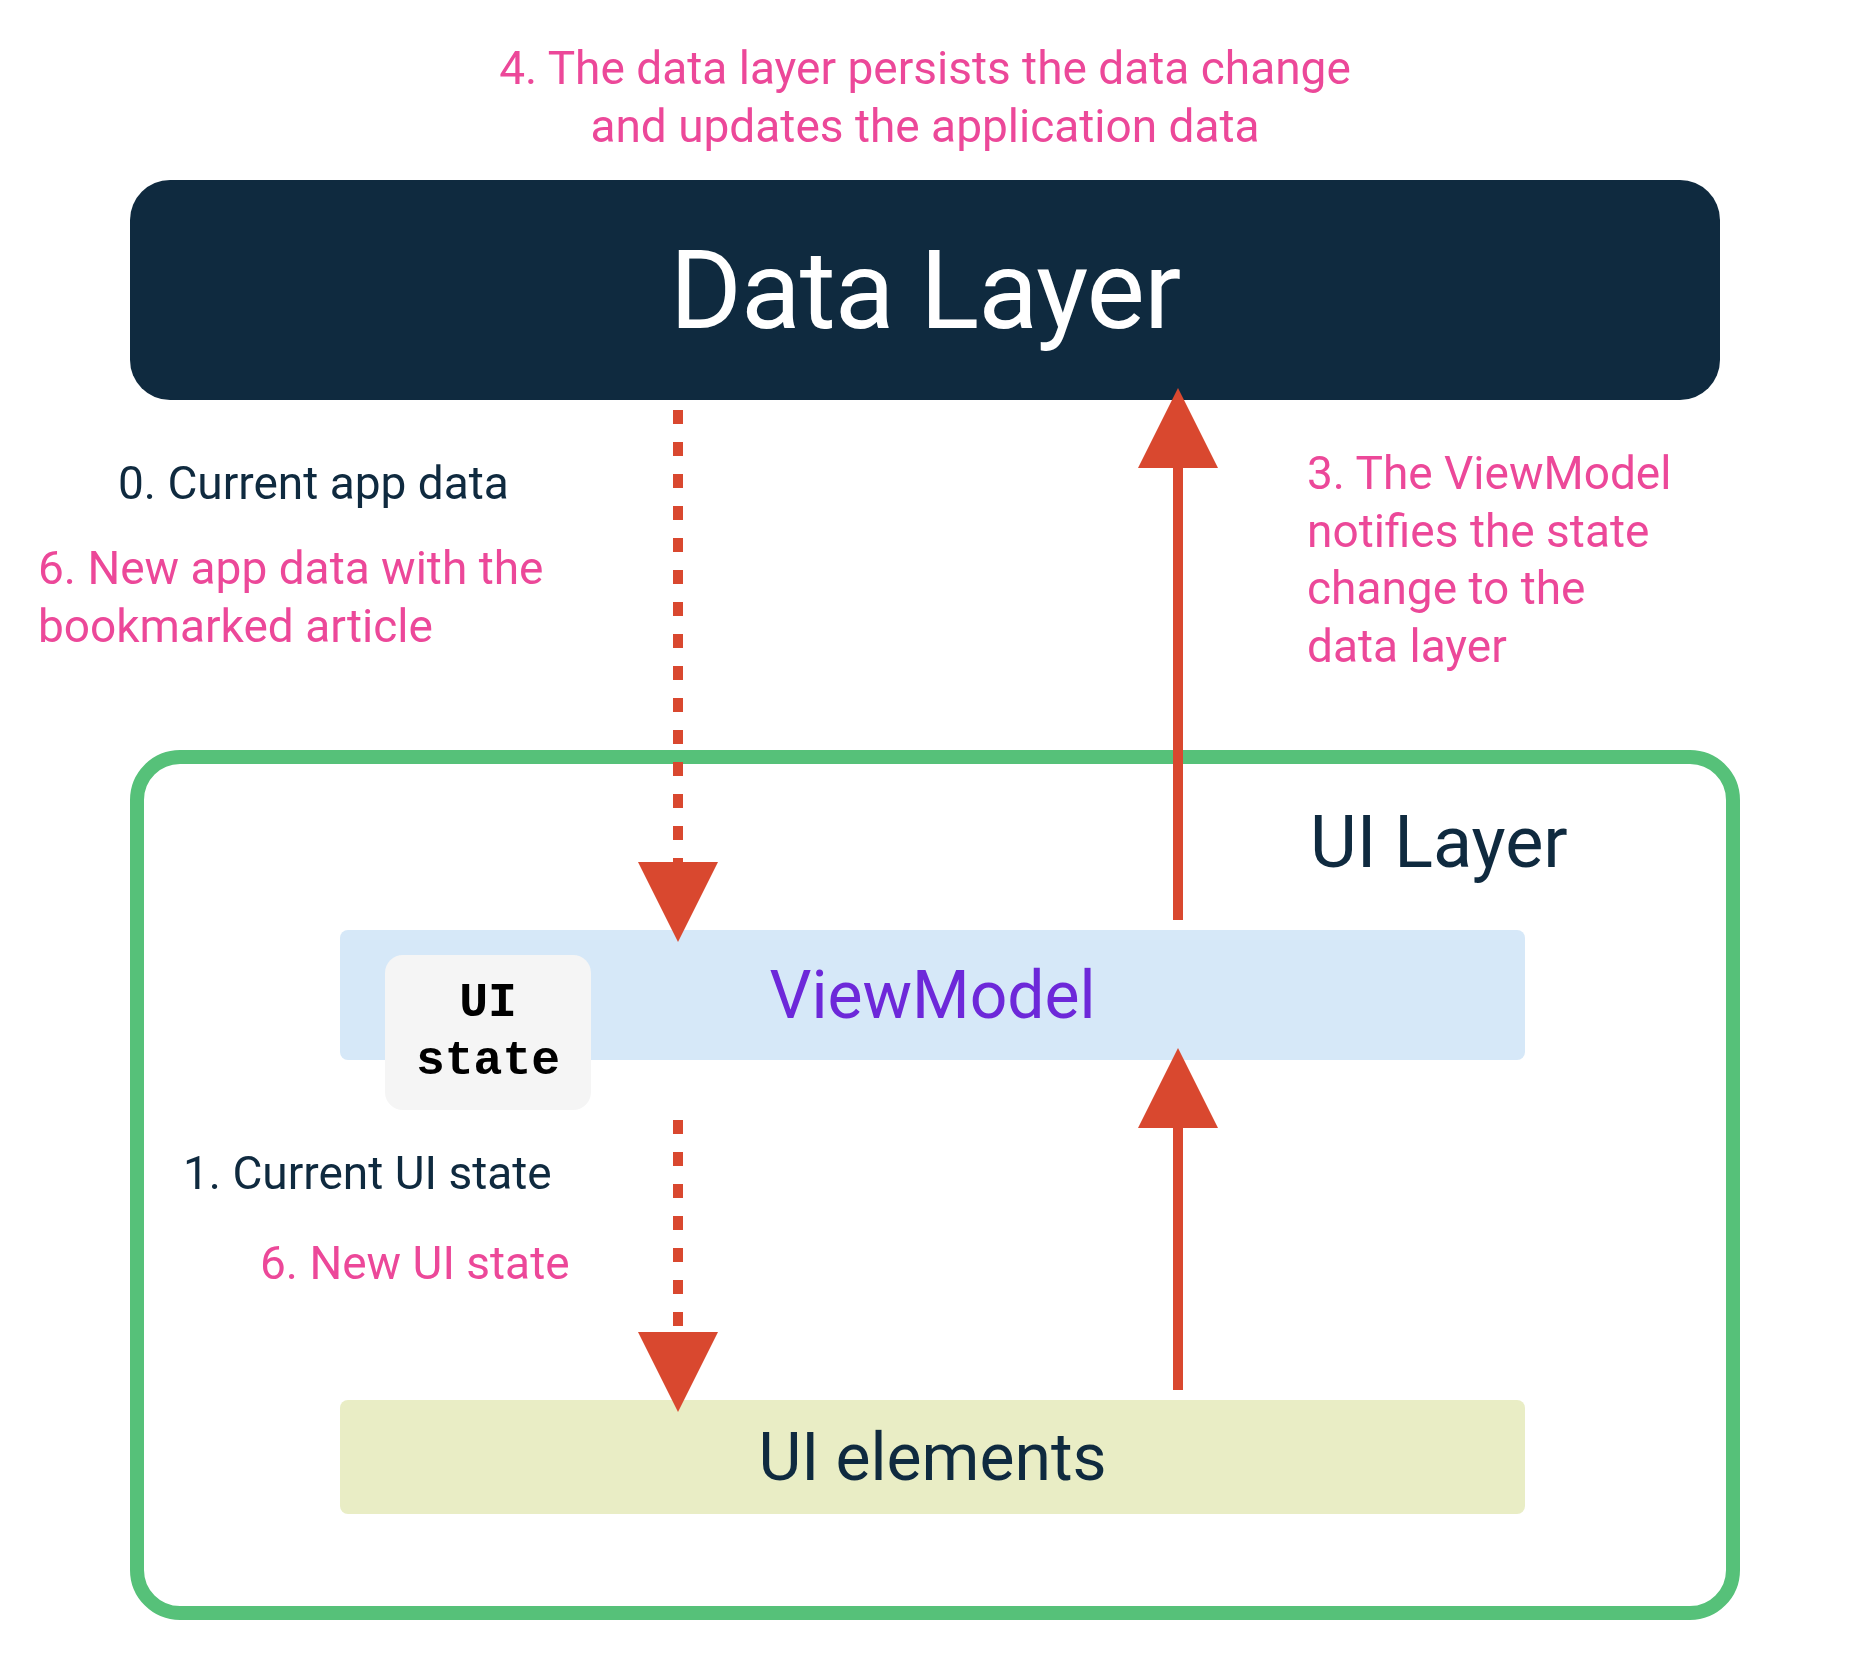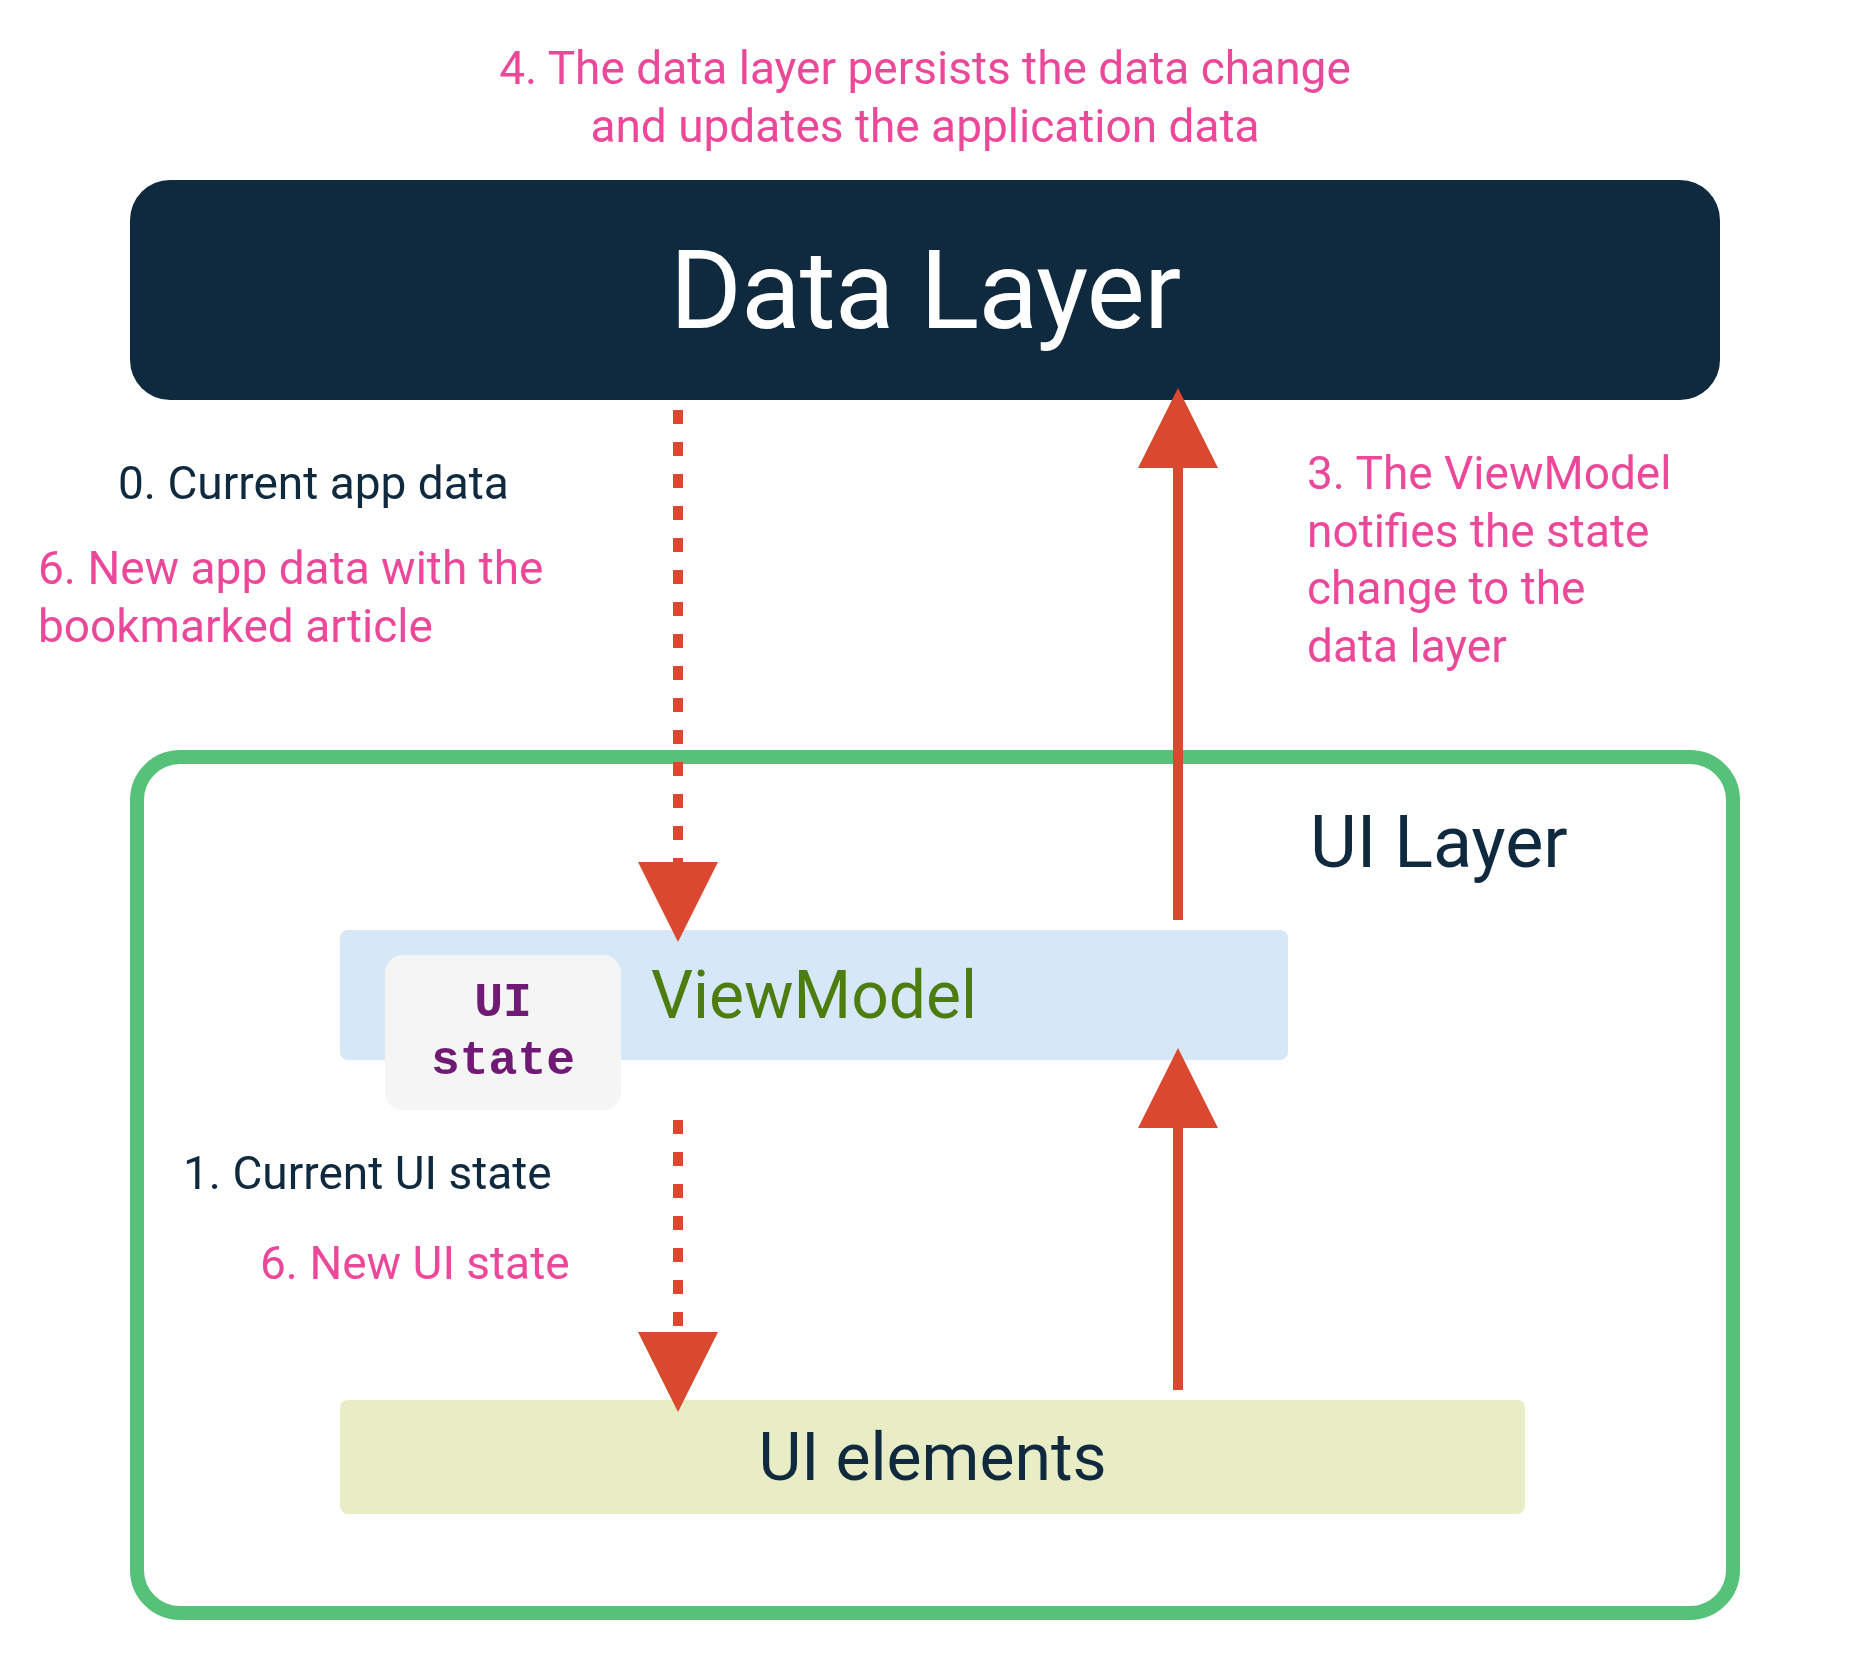--- a/index.html
+++ b/index.html
@@ -45,42 +45,42 @@
     left: 1310px;
     top: 800px;
     font-size: 72px;
     color: #0f2a3f;
     font-weight: 400;
   }
   .viewmodel-box {
     position: absolute;
     left: 340px;
     top: 930px;
-    width: 948px;
+    width: 1185px;
     height: 130px;
     background: #d6e8f8;
     border-radius: 8px;
-    color: #4d7c0f;
+    color: #6d28d9;
     font-size: 66px;
     display: flex;
     align-items: center;
     justify-content: center;
   }
   .ui-state-box {
     position: absolute;
     left: 385px;
     top: 955px;
-    width: 236px;
+    width: 206px;
     height: 155px;
     background: #f5f5f5;
     border-radius: 18px;
     font-family: "Courier New", monospace;
     font-weight: 700;
     font-size: 48px;
-    color: #701a75;
+    color: #000000;
     display: flex;
     align-items: center;
     justify-content: center;
     text-align: center;
     line-height: 1.2;
   }
   .ui-elements-box {
     position: absolute;
     left: 340px;
     top: 1400px;

